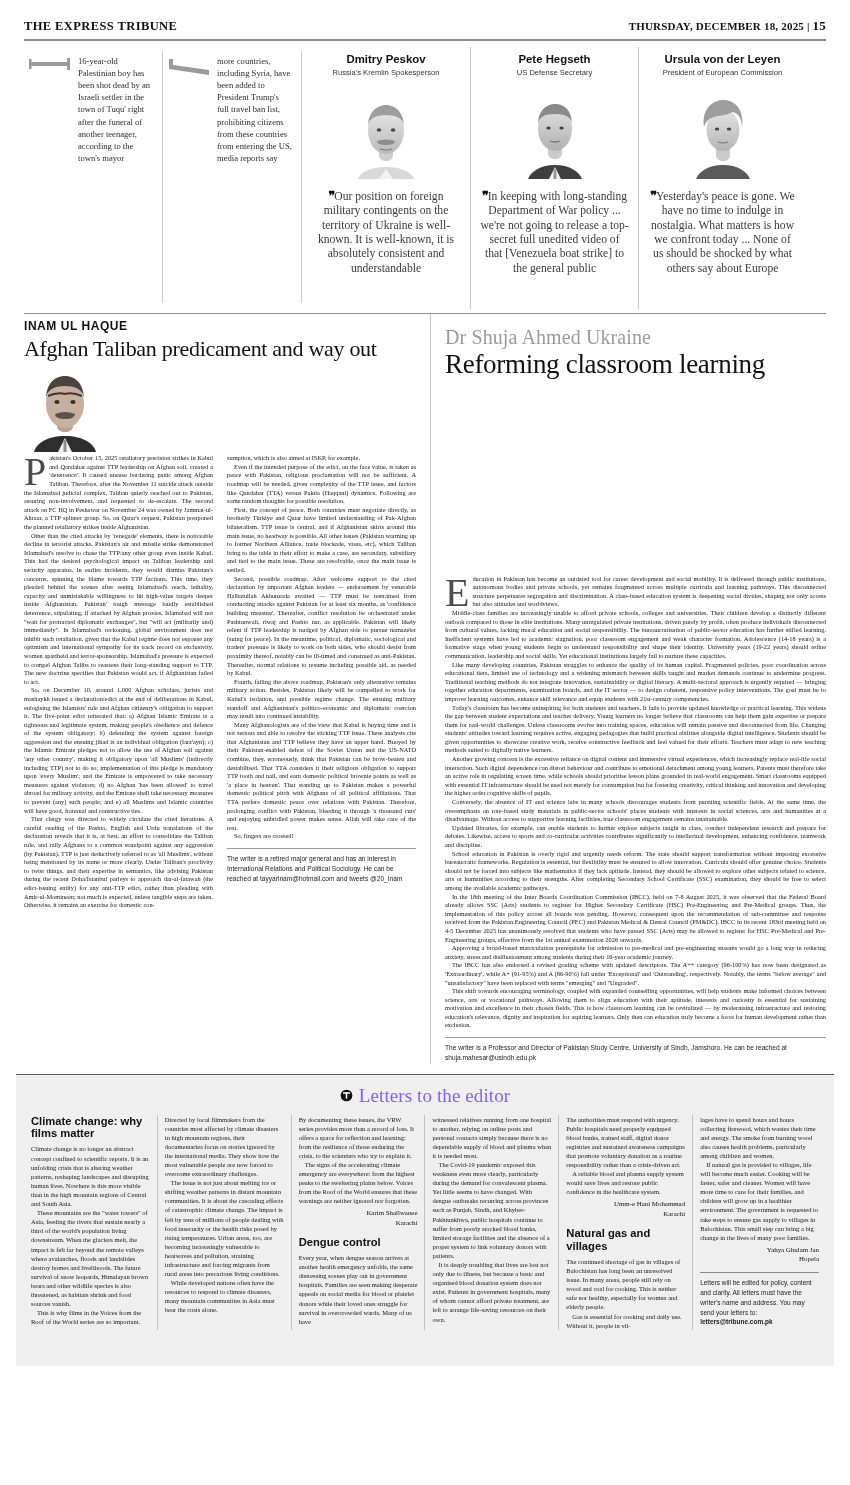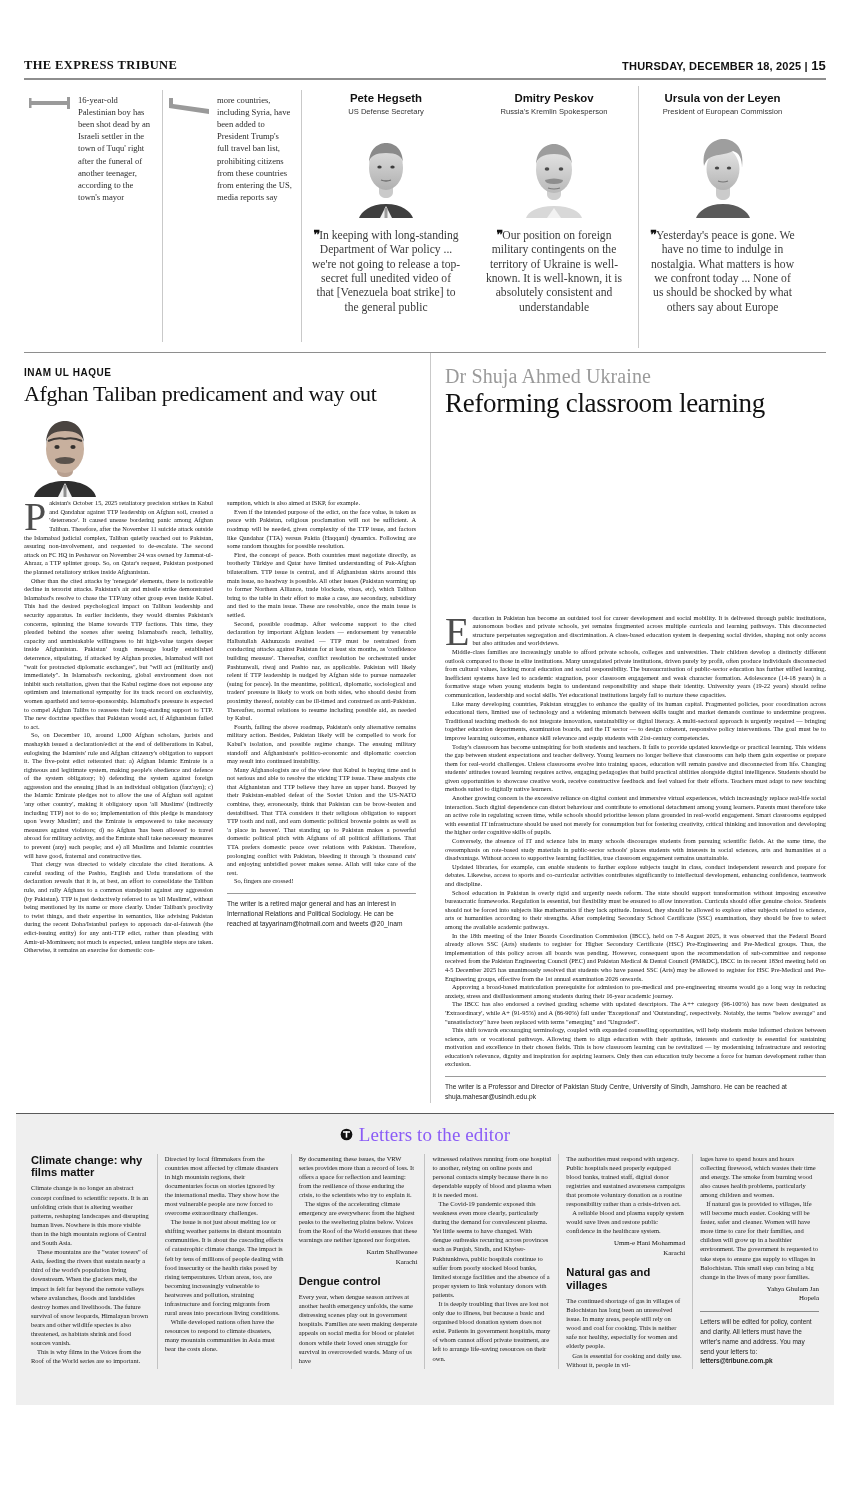--- a/index.html
+++ b/index.html
@@ -14,22 +14,22 @@
   .masthead{
     display:flex;align-items:flex-end;justify-content:space-between;
     padding:18px 24px 5px 24px;
   }
   .masthead-title{
     font-family:"Liberation Serif", serif;
     font-size:12.5px;font-weight:700;letter-spacing:.4px;
     color:#111;
   }
   .masthead-date{
-    font-family:Liberation Sans, sans-serif;
-    font-size:11px;font-weight:700;letter-spacing:.2px;color:#111;margin-top:40px;
+    font-family:Liberation Serif, serif;
+    font-size:11px;font-weight:700;letter-spacing:.2px;color:#111;
   }
   .masthead-date .pg{font-size:13px;font-weight:700;}
   .rule-thick{height:1.6px;background:#8e8e8e;margin:0 24px;}
 
   
   .topstrip{display:flex;padding:6px 24px 0 24px;height:268px;box-sizing:border-box;}
   .brief{
     width:138px;display:flex;gap:6px;padding:8px 8px 0 4px;
     box-sizing:border-box;position:relative;
   }
@@ -66,22 +66,22 @@
 
   .strip-rule{height:1.4px;background:#8e8e8e;margin:4px 24px 0 24px;}
 
   
   .main{display:flex;padding:0 24px;box-sizing:border-box;}
   .col-left{width:406px;box-sizing:border-box;padding-right:14px;}
   .col-right{width:396px;box-sizing:border-box;padding-left:14px;border-left:1px solid #c9c9c9;}
 
   .kicker{
     font-family:"Liberation Sans", sans-serif;
-    font-size:10px;font-weight:700;letter-spacing:.55px;color:#111;
-    margin:14px 0 4px 0;
+    font-size:12px;font-weight:700;letter-spacing:.55px;color:#111;
+    margin:5px 0 4px 0;
   }
   .kicker-gray{
     font-family:"Liberation Serif", serif;
     font-size:20px;font-weight:400;color:#9a9a9a;letter-spacing:.1px;
     margin:12px 0 1px 0;
   }
   .headline{
     font-family:"Liberation Serif", serif;
     font-size:22px;line-height:1.06;font-weight:400;color:#111;
     margin:0 0 8px 0;letter-spacing:-.3px;
@@ -194,20 +194,45 @@
     <div class="brief" style="border-left:none;">
       <div class="brief-mark">
         <svg width="44" height="24" viewBox="0 0 44 24">
             <path d="M2 2 L2 12 L42 18 L42 13 L6 8 L6 2 Z" fill="#9a9a9a"></path>
           </svg>
       </div>
       <div class="brief-text">more countries, including Syria, have been added to President Trump's full travel ban list, prohibiting citizens from these countries from entering the US, media reports say</div>
     </div>
 
     <div class="vdiv"></div>
+
+    <div class="qcard" style="border-left:none;">
+      <div class="qname">Dmitry Peskov</div>
+      <div class="qrole">Russia's Kremlin Spokesperson</div>
+      <div class="portrait">
+        <svg width="74" height="96" viewBox="0 0 74 96">
+          <defs>
+              <linearGradient id="g1" x1="0" y1="0" x2="0" y2="1">
+                <stop offset="0" stop-color="#e8e8e8"></stop>
+                <stop offset="1" stop-color="#b9b9b9"></stop>
+              </linearGradient>
+            </defs>
+          <path d="M37 84 C20 84 11 90 9 96 L65 96 C63 90 54 84 37 84 Z" fill="#d8d8d8"></path>
+          <path d="M37 86 L30 96 L44 96 Z" fill="#f2f2f2"></path>
+          <path d="M30 72 C30 80 44 80 44 72 L44 64 L30 64 Z" fill="#cfcfcf"></path>
+          <ellipse cx="37" cy="48" rx="18" ry="23" fill="url(#g1)"></ellipse>
+          <path d="M19 44 C19 28 29 22 37 22 C45 22 55 28 55 44 C55 36 48 32 37 32 C26 32 19 36 19 44 Z" fill="#9d9d9d"></path>
+          <ellipse cx="30" cy="47" rx="2.3" ry="1.7" fill="#4a4a4a"></ellipse>
+          <ellipse cx="44" cy="47" rx="2.3" ry="1.7" fill="#4a4a4a"></ellipse>
+          <path d="M28 58 Q37 55 46 58 Q46 62 37 62 Q28 62 28 58 Z" fill="#8d8d8d"></path>
+          <path d="M31 66 Q37 68 43 66" stroke="#7a7a7a" stroke-width="1.2" fill="none"></path>
+        </svg>
+      </div>
+      <div class="qtext"><span class="qmark">❞</span><span>Our position on foreign military contingents on the territory of Ukraine is well-known. It is well-known, it is absolutely consistent and understandable</span></div>
+    </div>
 
     <div class="qcard">
       <div class="qname">Pete Hegseth</div>
       <div class="qrole">US Defense Secretary</div>
       <div class="portrait">
         <svg width="70" height="96" viewBox="0 0 70 96">
           <defs>
               <linearGradient id="g2" x1="0" y1="0" x2="0" y2="1">
                 <stop offset="0" stop-color="#e0e0e0"></stop>
                 <stop offset="1" stop-color="#b0b0b0"></stop>
@@ -220,45 +245,20 @@
           <ellipse cx="35" cy="46" rx="17" ry="22" fill="url(#g2)"></ellipse>
           <path d="M18 42 C18 26 28 21 35 21 C43 21 52 26 52 42 C52 34 45 31 35 31 C25 31 18 34 18 42 Z" fill="#8a8a8a"></path>
           <ellipse cx="28.5" cy="45" rx="2.2" ry="1.6" fill="#3d3d3d"></ellipse>
           <ellipse cx="41.5" cy="45" rx="2.2" ry="1.6" fill="#3d3d3d"></ellipse>
           <path d="M30 58 Q35 60 40 58" stroke="#6f6f6f" stroke-width="1.3" fill="none"></path>
         </svg>
       </div>
       <div class="qtext"><span class="qmark">❞</span><span>In keeping with long-standing Department of War policy ... we're not going to release a top-secret full unedited video of that [Venezuela boat strike] to the general public</span></div>
     </div>
 
-    <div class="qcard" style="border-left:none;">
-      <div class="qname">Dmitry Peskov</div>
-      <div class="qrole">Russia's Kremlin Spokesperson</div>
-      <div class="portrait">
-        <svg width="74" height="96" viewBox="0 0 74 96">
-          <defs>
-              <linearGradient id="g1" x1="0" y1="0" x2="0" y2="1">
-                <stop offset="0" stop-color="#e8e8e8"></stop>
-                <stop offset="1" stop-color="#b9b9b9"></stop>
-              </linearGradient>
-            </defs>
-          <path d="M37 84 C20 84 11 90 9 96 L65 96 C63 90 54 84 37 84 Z" fill="#d8d8d8"></path>
-          <path d="M37 86 L30 96 L44 96 Z" fill="#f2f2f2"></path>
-          <path d="M30 72 C30 80 44 80 44 72 L44 64 L30 64 Z" fill="#cfcfcf"></path>
-          <ellipse cx="37" cy="48" rx="18" ry="23" fill="url(#g1)"></ellipse>
-          <path d="M19 44 C19 28 29 22 37 22 C45 22 55 28 55 44 C55 36 48 32 37 32 C26 32 19 36 19 44 Z" fill="#9d9d9d"></path>
-          <ellipse cx="30" cy="47" rx="2.3" ry="1.7" fill="#4a4a4a"></ellipse>
-          <ellipse cx="44" cy="47" rx="2.3" ry="1.7" fill="#4a4a4a"></ellipse>
-          <path d="M28 58 Q37 55 46 58 Q46 62 37 62 Q28 62 28 58 Z" fill="#8d8d8d"></path>
-          <path d="M31 66 Q37 68 43 66" stroke="#7a7a7a" stroke-width="1.2" fill="none"></path>
-        </svg>
-      </div>
-      <div class="qtext"><span class="qmark">❞</span><span>Our position on foreign military contingents on the territory of Ukraine is well-known. It is well-known, it is absolutely consistent and understandable</span></div>
-    </div>
-
     <div class="qcard">
       <div class="qname">Ursula von der Leyen</div>
       <div class="qrole">President of European Commission</div>
       <div class="portrait">
         <svg width="72" height="96" viewBox="0 0 72 96">
           <defs>
               <linearGradient id="g3" x1="0" y1="0" x2="0" y2="1">
                 <stop offset="0" stop-color="#e6e6e6"></stop>
                 <stop offset="1" stop-color="#b4b4b4"></stop>
               </linearGradient>

